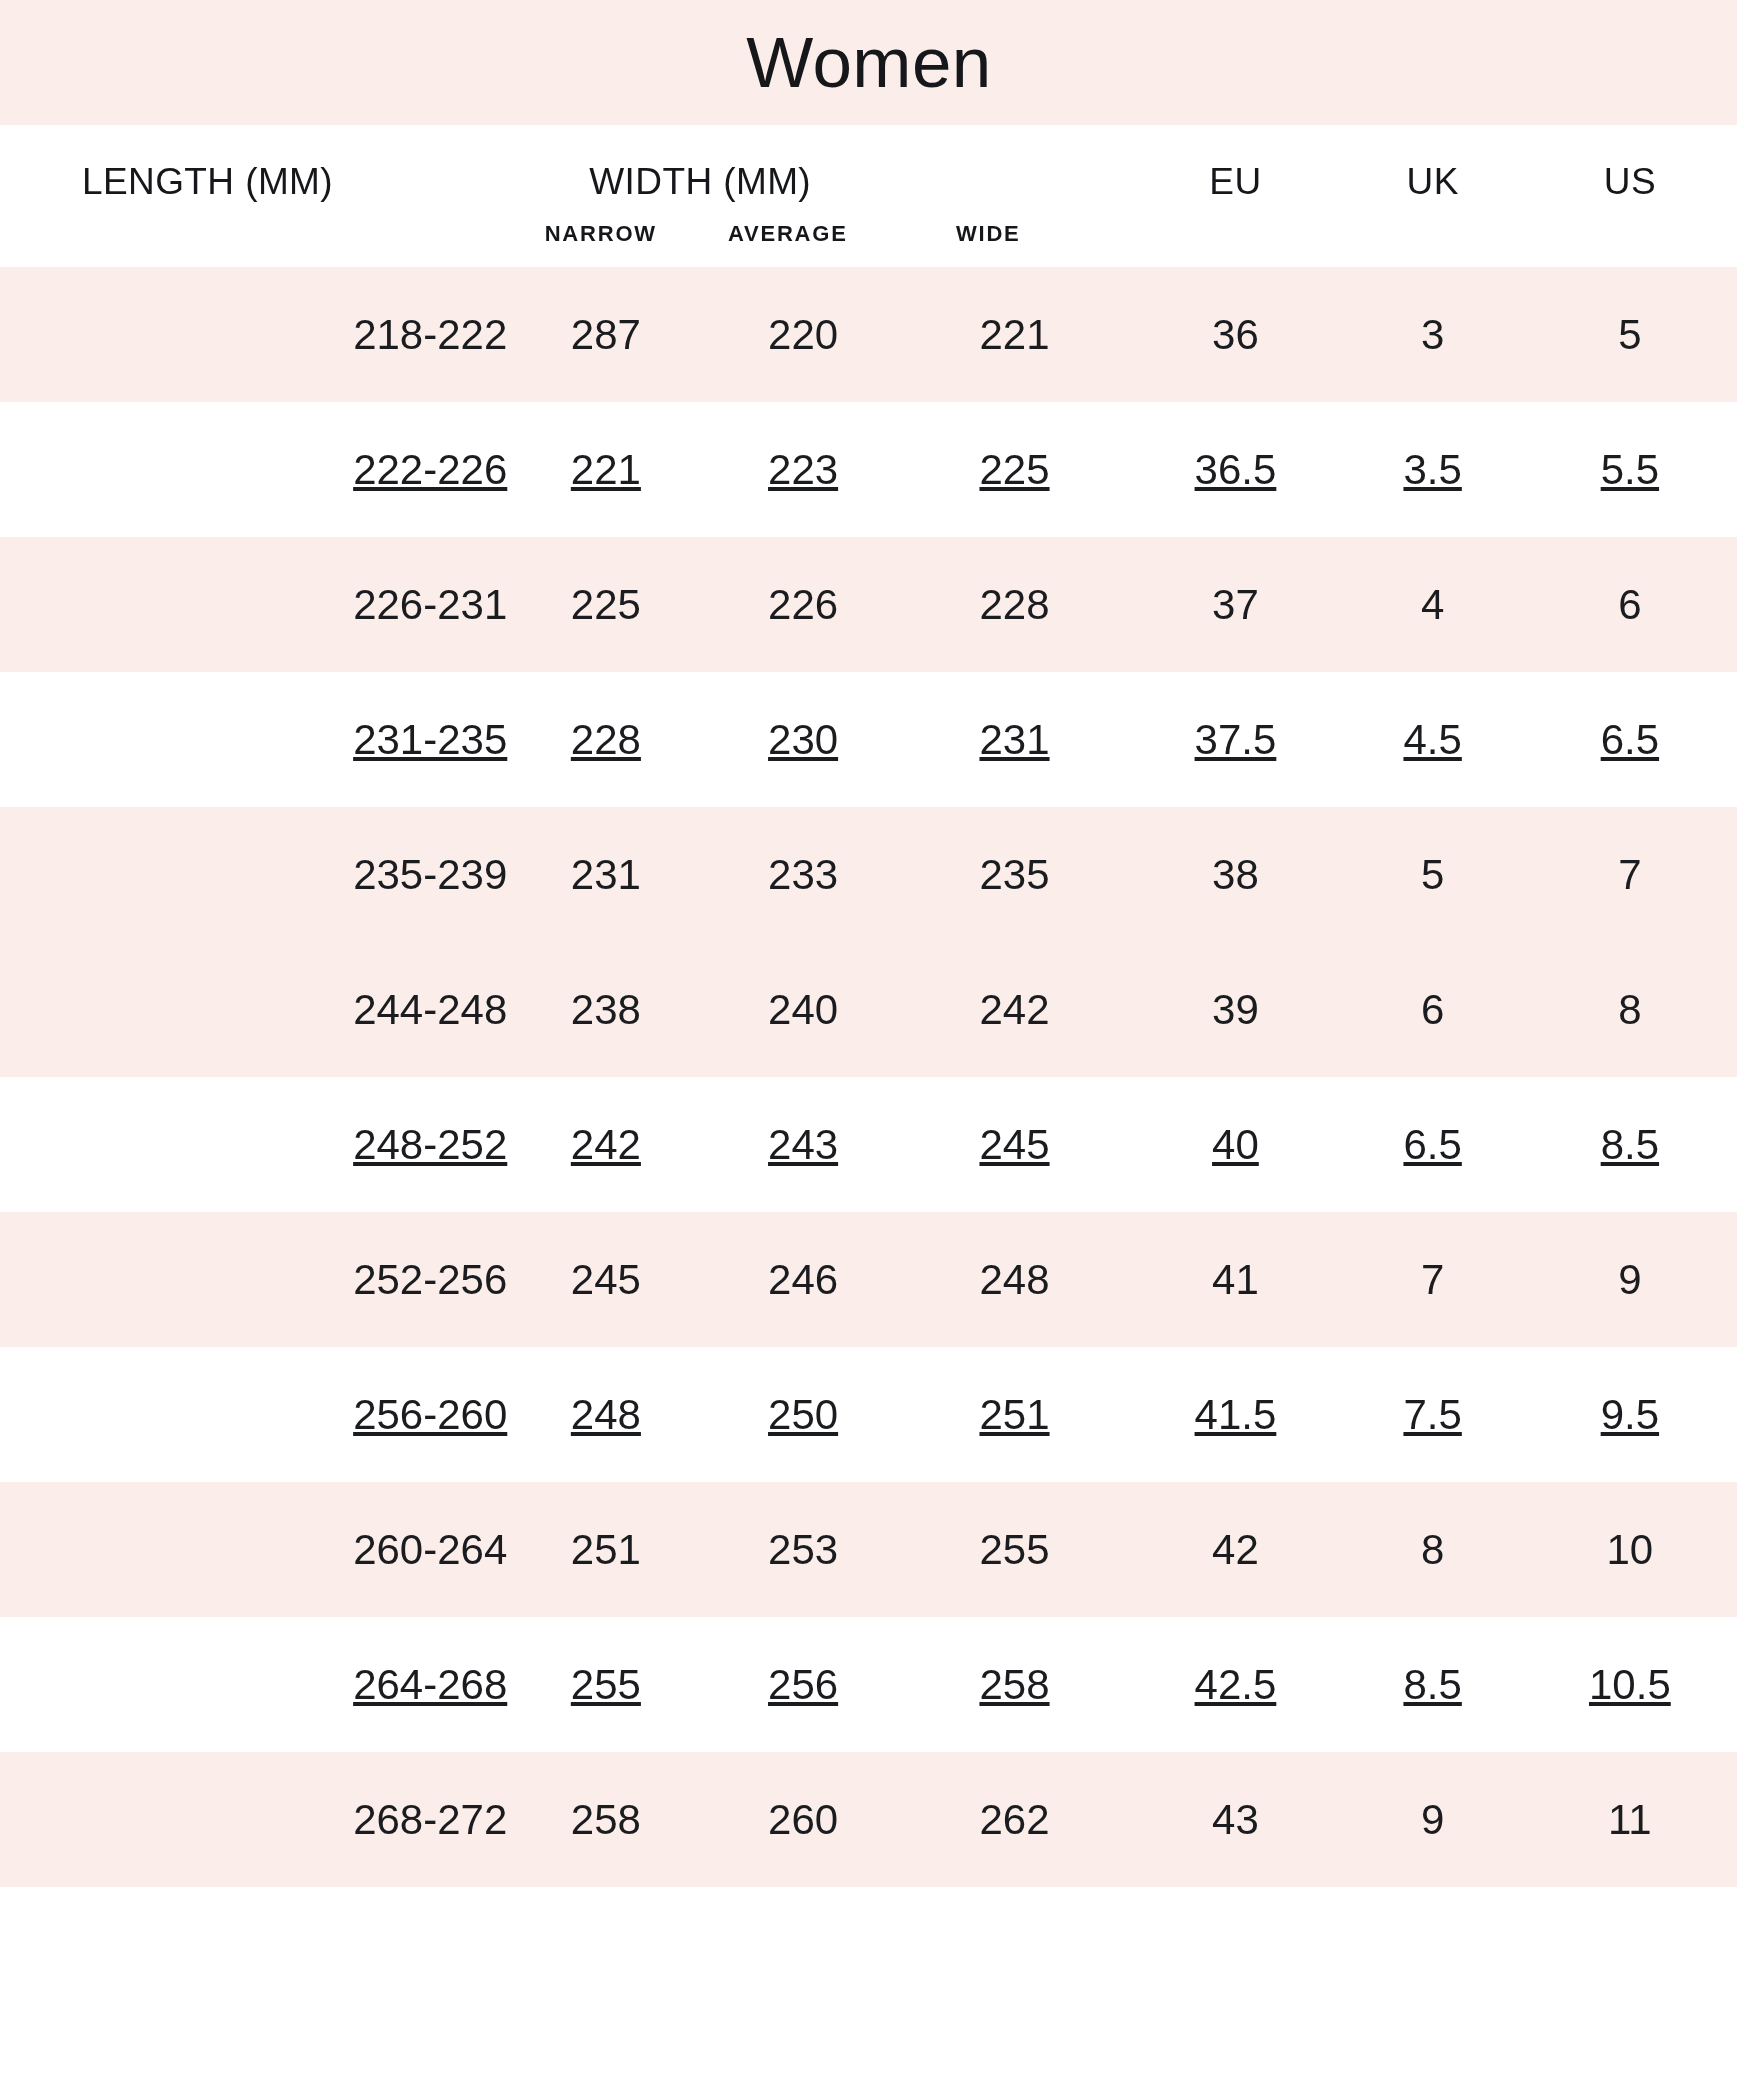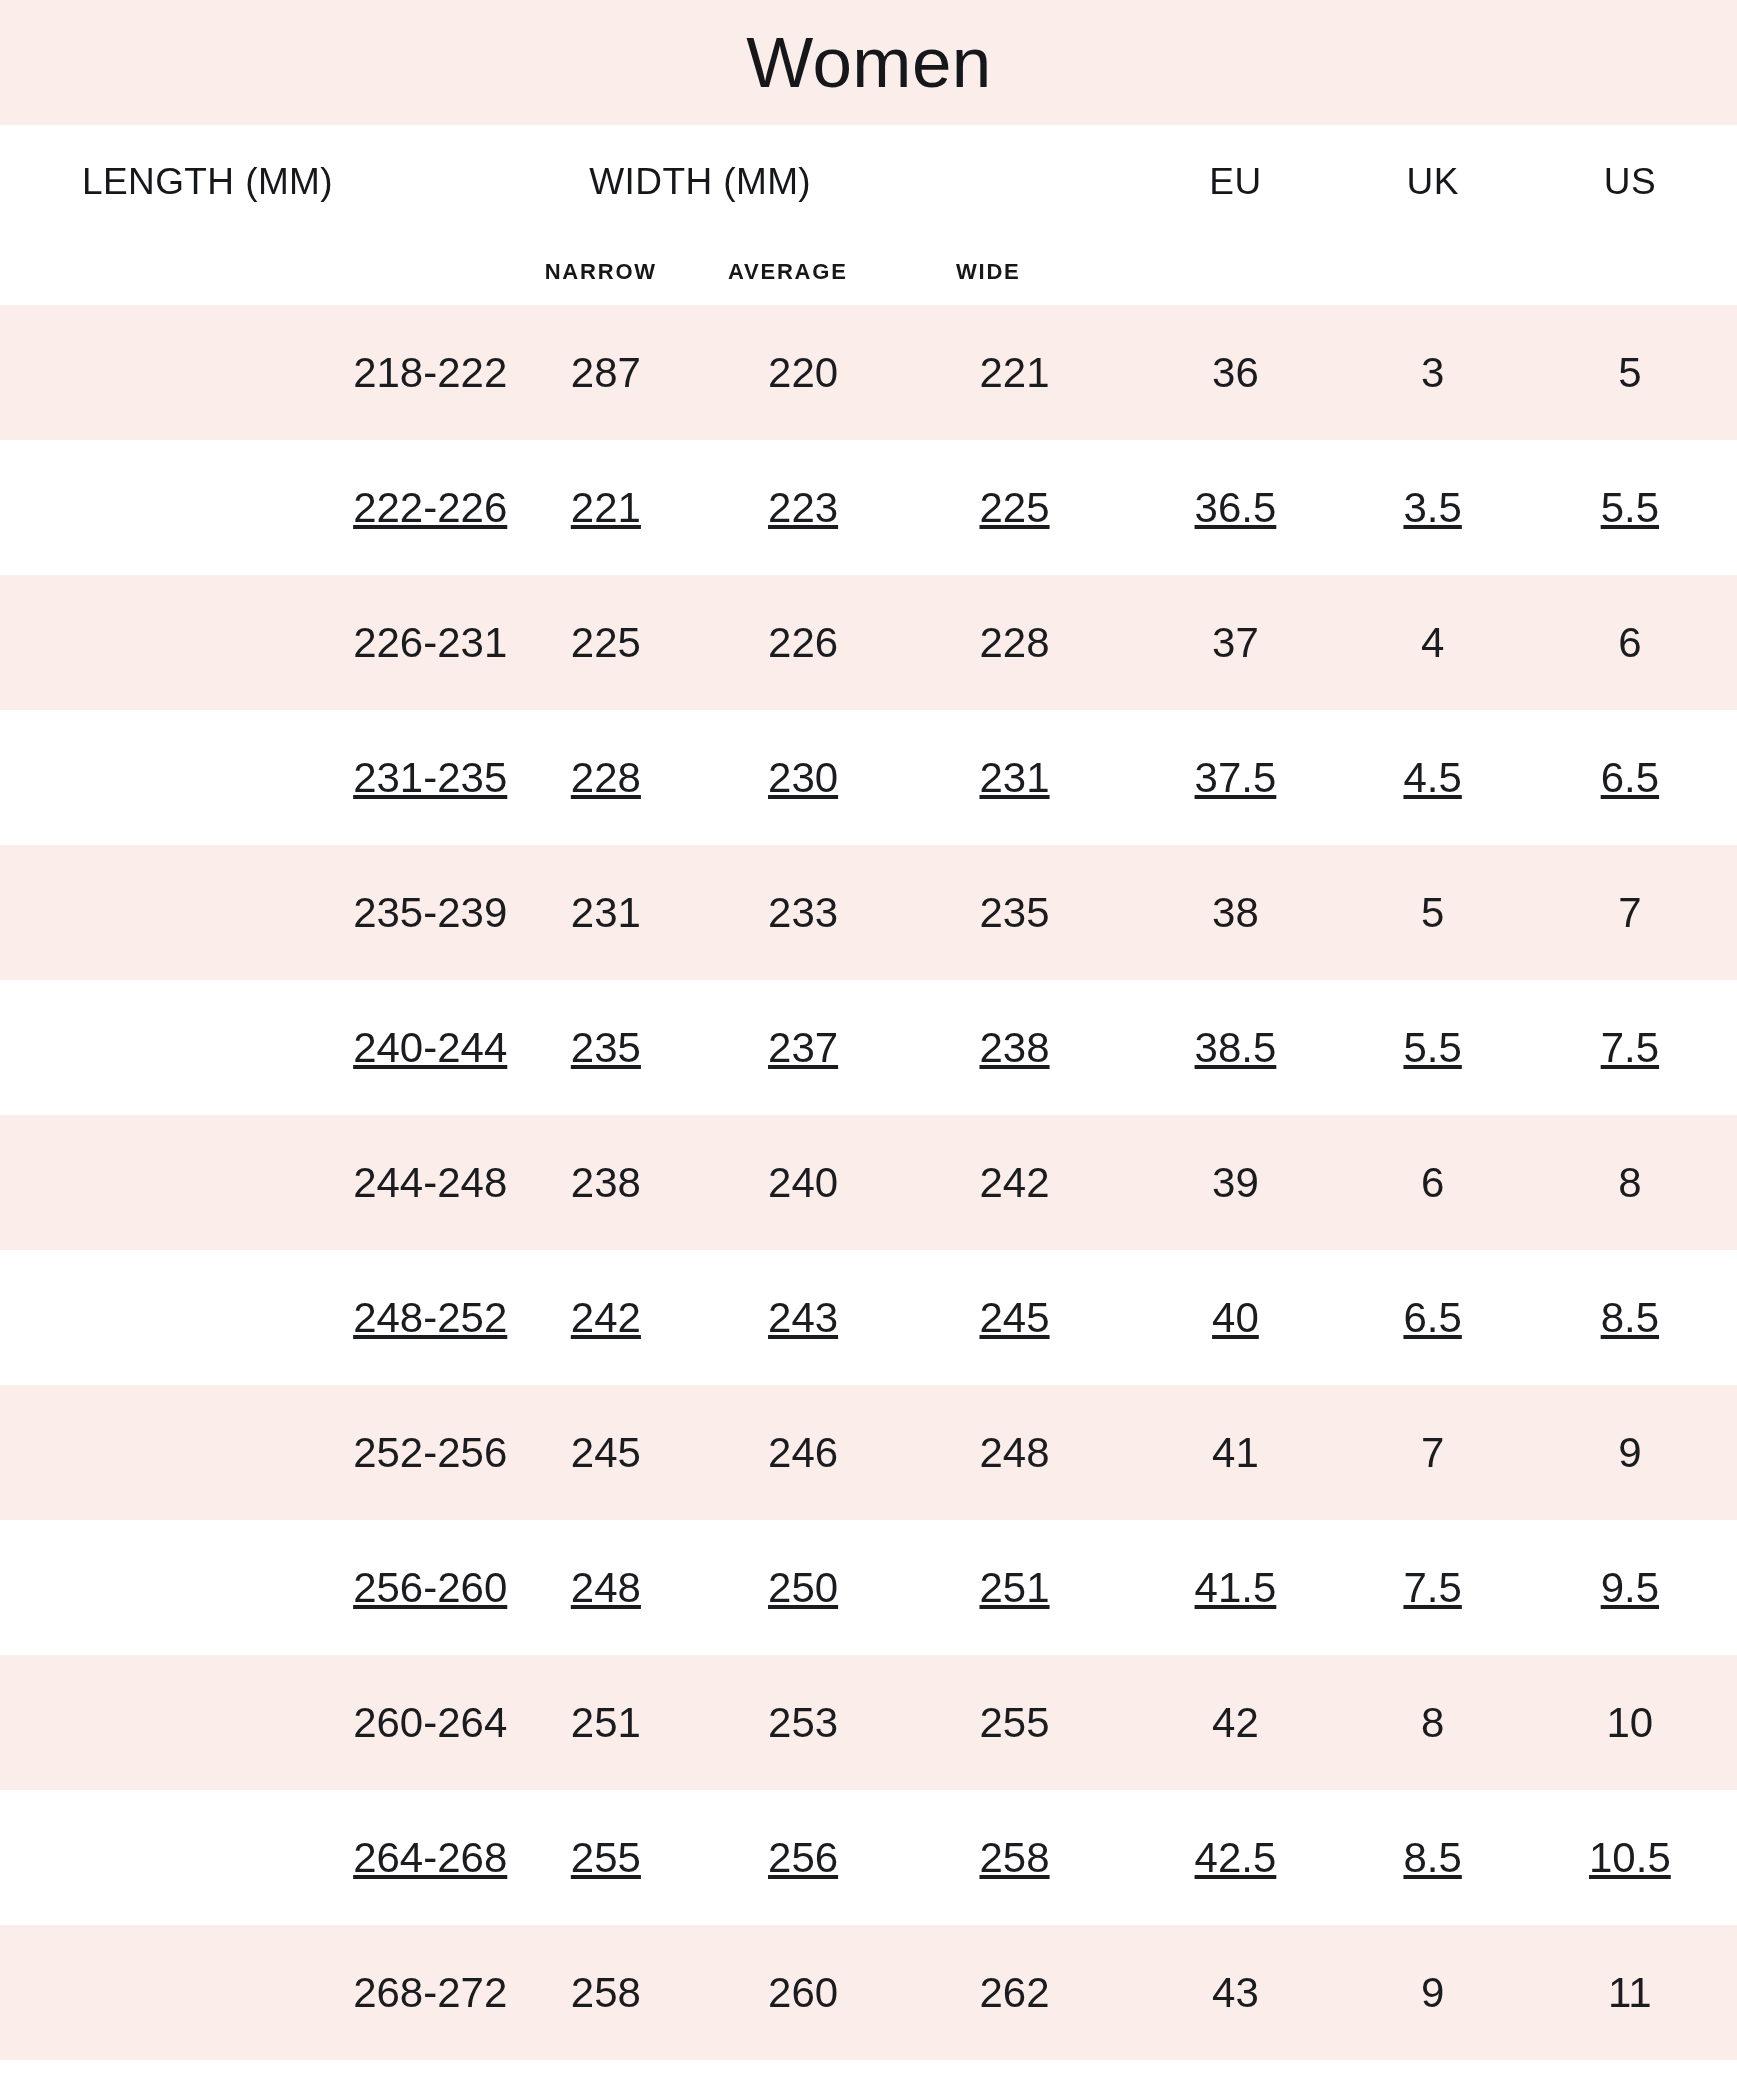--- a/index.html
+++ b/index.html
@@ -51,21 +51,21 @@
   col.c-us      { width: 205px; }
 
   thead tr.head-main th {
     background: #ffffff;
     padding: 0;
     vertical-align: top;
     font-weight: 400;
   }
 
   .head-cell {
-    height: 180px;
+    height: 142px;
     position: relative;
   }
 
   .head-label {
     position: absolute;
     top: 36px;
     font-size: 37px;
     letter-spacing: 0.4px;
     color: #16171a;
     white-space: nowrap;
@@ -197,29 +197,20 @@
         </tr>
         <tr class="alt">
           <td class="length">235-239</td>
           <td>231</td>
           <td>233</td>
           <td>235</td>
           <td>38</td>
           <td>5</td>
           <td>7</td>
         </tr>
-        <tr class="plain">
-          <td class="length">240-244</td>
-          <td>235</td>
-          <td>237</td>
-          <td>238</td>
-          <td>38.5</td>
-          <td>5.5</td>
-          <td>7.5</td>
-        </tr>
         <tr class="alt">
           <td class="length">244-248</td>
           <td>238</td>
           <td>240</td>
           <td>242</td>
           <td>39</td>
           <td>6</td>
           <td>8</td>
         </tr>
         <tr class="plain">

